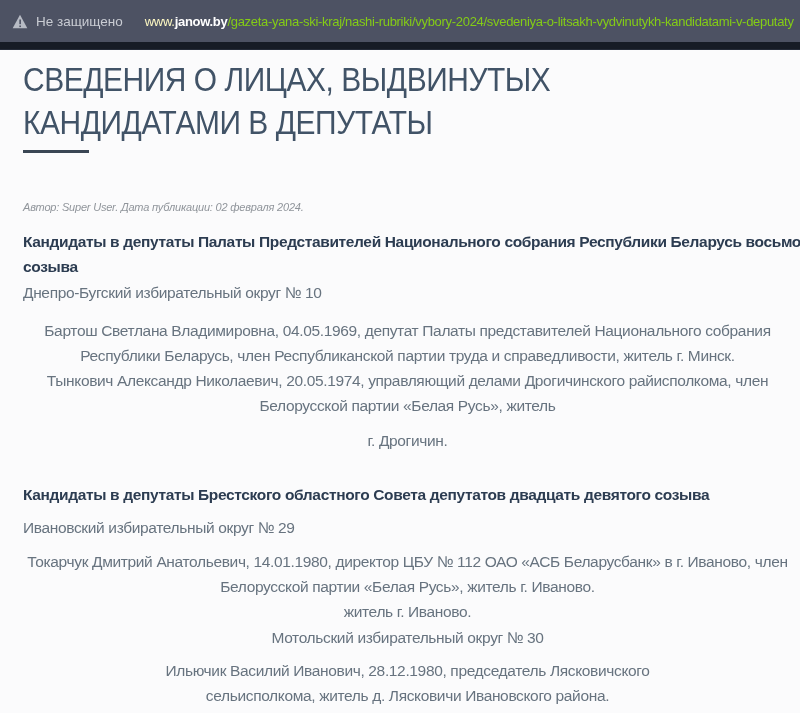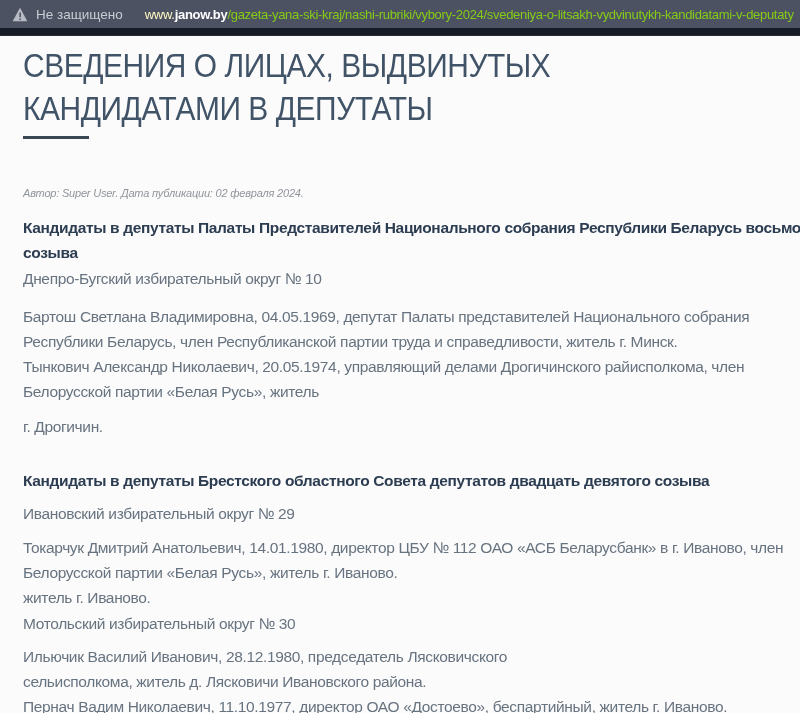--- a/index.html
+++ b/index.html
@@ -4,21 +4,21 @@
 <style>
   * { margin: 0; padding: 0; box-sizing: border-box; }
   html, body { width: 800px; height: 713px; overflow: hidden; }
   body {
     font-family: "Liberation Sans", "DejaVu Sans", sans-serif;
     background: #fbfbfc;
   }
 
   
   .browser-bar {
-    height: 28px;
+    height: 42px;
     background: #4d5263;
     display: flex;
     align-items: center;
     padding: 0 10px;
     cursor: text;
   }
   .warn-icon { display: inline-flex; align-items: center; margin: 0 8px 0 2px; cursor: pointer; }
   .sec-label {
     color: #c9ccd3;
     font-size: 13.5px;
@@ -89,21 +89,21 @@
   .body-text {
     font-size: 15.5px;
     line-height: 25px;
     color: #67737f;
     letter-spacing: -0.35px;
     white-space: nowrap;
     font-weight: normal;
   }
   .district { margin-top: 1px; }
   .sec-2 .district-1 { margin-top: 8px; }
-  .para { margin-top: 13px; }
+  .para { margin-top: 13px; text-align: center; }
   .sec-2 .para-1 { margin-top: 9px; }
   .line-gap { margin-top: 10px; }
   .district-inline { margin-top: 1px; }
   .para-2 { margin-top: 8px; }
 </style>
 </head>
 <body>
 
 <div class="browser-bar">
   <span class="warn-icon">

